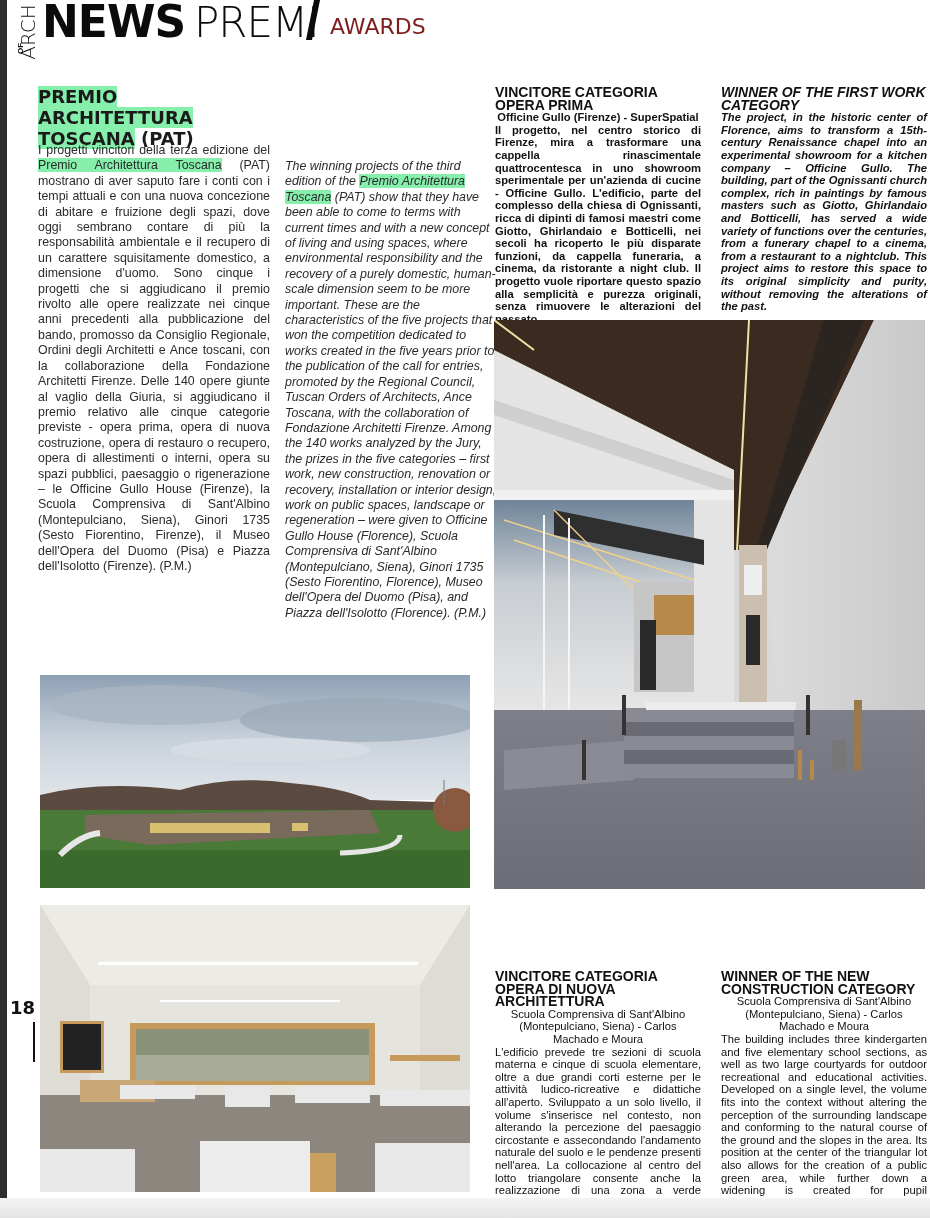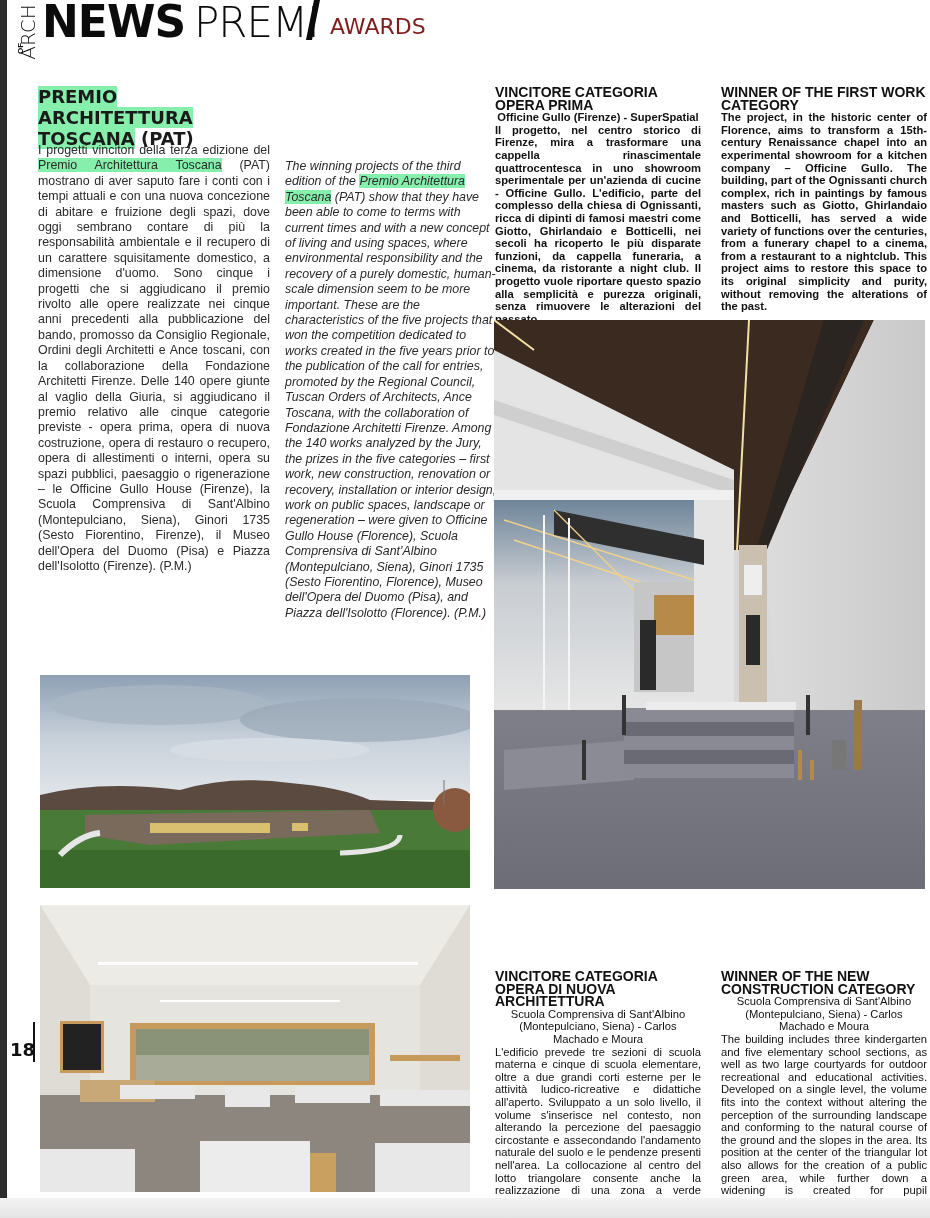--- a/index.html
+++ b/index.html
@@ -23,25 +23,25 @@
 
   .col { position:absolute; font-size:12.4px; line-height:15.4px; color:#2a2a2a; }
   .col-it { left:38px; top:143px; width:232px; text-align:justify; font-family:"Liberation Sans", sans-serif; }
   .col-en { left:267px; top:159px; width:212px; font-style:italic; font-family:"Liberation Sans", sans-serif;margin-left:18px; }
 
   .box { position:absolute; font-family:"Liberation Sans", sans-serif; font-size:11.2px; line-height:12.6px; color:#111; text-align:justify; }
   .box .bh { font-weight:bold; font-size:14px; display:block; text-align:left; }
   .box .bsub { font-weight:bold; display:block; text-align:center; }
   .box .bt { font-weight:bold; }
   .box1 { left:495px; top:86px; width:206px; }
-  .box2 { left:721px; top:86px; width:206px; }
+  .box2 { left:721px; top:86px; width:206px;font-style:italic; }
   .box3 { left:495px; top:970px; width:206px; }
   .box4 { left:721px; top:970px; width:206px; }
 
-  .page-num { position:absolute; left:10px; top:1039px; font-size:18px; font-weight:bold; color:#111; font-family:"DejaVu Sans", sans-serif; }
+  .page-num { position:absolute; left:10px; top:997px; font-size:18px; font-weight:bold; color:#111; font-family:"DejaVu Sans", sans-serif; }
   .page-rule { position:absolute; left:33px; top:1022px; width:2px; height:40px; background:#111; }
 
   
   .photo { position:absolute; overflow:hidden; }
   .photo-landscape { left:40px; top:675px; width:430px; height:213px; }
   .photo-classroom { left:40px; top:905px; width:430px; height:287px; }
   .photo-interior { left:494px; top:320px; width:431px; height:569px; }
 </style>
 </head>
 <body>

